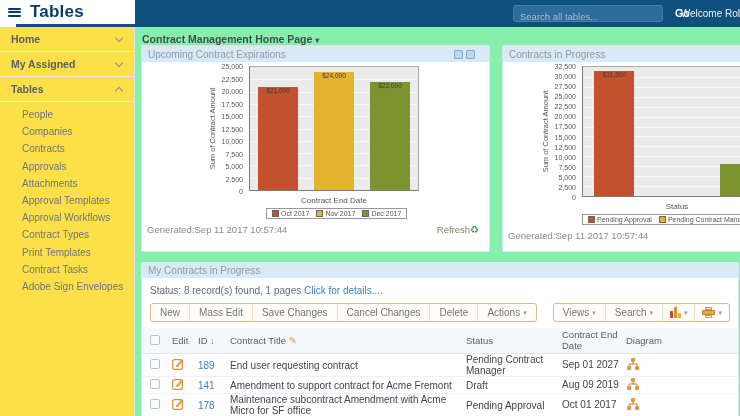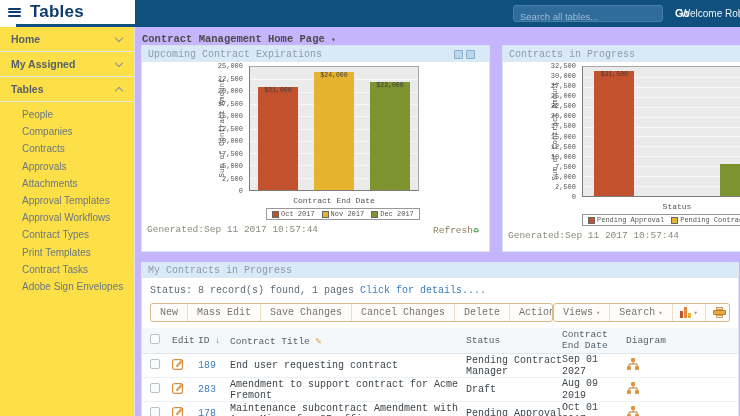--- a/index.html
+++ b/index.html
@@ -20,21 +20,21 @@
 
   
   .sidebar { position:absolute; left:0; top:27px; width:135px; height:389px; background:#fde047; border-right:1px solid #dfe3e6; }
   .side-item { display:flex; justify-content:space-between; align-items:center; padding:6px 12px 6px 11px; border-bottom:1px solid #e6e9ec; color:#55606a; font-size:10.5px; font-weight:bold; cursor:pointer; }
   .chev { width:6px; height:6px; border-right:1.6px solid #8a949c; border-bottom:1.6px solid #8a949c; transform:rotate(45deg); margin-top:-3px; }
   .chev.up { transform:rotate(-135deg); margin-top:3px; }
   .side-sub-list { padding:4px 0 4px 0; }
   .side-sub { padding:2px 6px 2px 22px; font-size:10px; color:#6b7680; cursor:pointer; line-height:1.32; }
 
   
-  .main { position:absolute; left:135px; top:27px; width:605px; height:389px; background:#c4b5fd; overflow:visible;font-family:Liberation Mono, monospace; }
+  .main { position:absolute; left:135px; top:27px; width:605px; height:389px; background:#86efac; overflow:visible; }
   .page-title-row { padding:6px 0 0 7px; font-size:10.5px; font-weight:bold; color:#4a4a4a; }
   .page-title-row .caret { color:#555; font-size:8px; }
 
   .panel { position:absolute; background:#ffffff; border:1px solid #d7e4ee; }
   .panel-header { height:16px; background:#d9eaf6; color:#8d9aab; font-size:10px; display:flex; align-items:center; justify-content:space-between; padding:0 6px; }
   .mini-icons { display:flex; gap:3px; margin-right:8px; }
   .mini-icon { width:9px; height:9px; background:#bcd7eb; border:1px solid #86aecb; border-radius:1px; cursor:pointer; }
   .panel-body { position:relative; width:100%; height:calc(100% - 16px); overflow:hidden; }
 
   #panel-1 { left:6px; top:18px; width:349px; height:207px; }
@@ -340,21 +340,21 @@
                   <rect x="9" y="8" width="4" height="4" rx="1" fill="#e0943f"></rect>
                 </svg></span>
   </div>
 
   <div class="tr">
     <span class="col-check"><span class="cbx"></span></span>
     <span class="col-edit"><svg class="edit-icon" width="12" height="12" viewBox="0 0 12 12">
                   <rect x="0.6" y="1.6" width="9.8" height="9.8" rx="2" fill="none" stroke="#d98f42" stroke-width="1.2"></rect>
                   <path d="M4 8 L9.6 1.6 L11 3 L5.4 9 Z" fill="#e8a95b" stroke="#c07f2c" stroke-width="0.5"></path>
                 </svg></span>
-    <span class="col-id"><span class="id-link">283</span></span>
+    <span class="col-id"><span class="id-link">141</span></span>
     <span class="col-title">Amendment to support contract for Acme Fremont</span>
     <span class="col-status">Draft</span>
     <span class="col-date">Aug 09 2019</span>
     <span class="col-diagram"><svg class="diagram-icon" width="14" height="12" viewBox="0 0 14 12">
                   <rect x="5" y="0" width="4" height="4" rx="1" fill="#e0943f"></rect>
                   <path d="M7 4 V6 M3 8 V6 H11 V8" stroke="#c07f2c" stroke-width="1" fill="none"></path>
                   <rect x="1" y="8" width="4" height="4" rx="1" fill="#e0943f"></rect>
                   <rect x="9" y="8" width="4" height="4" rx="1" fill="#e0943f"></rect>
                 </svg></span>
   </div>

